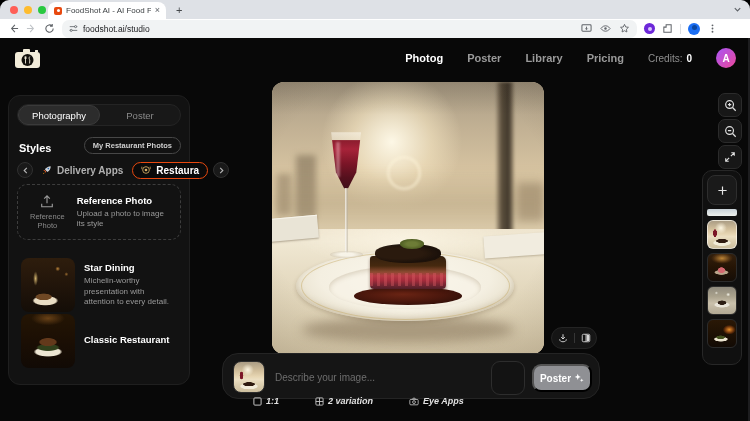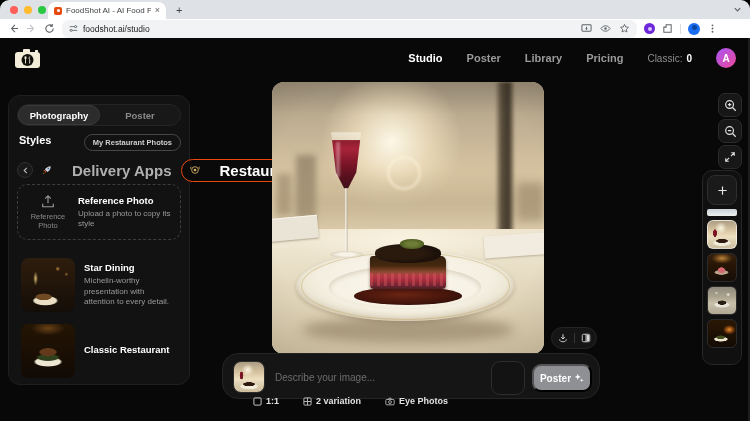--- a/index.html
+++ b/index.html
@@ -38,36 +38,36 @@
   .header-right { display:flex; align-items:center; gap:24px; }
   .nav-item { font-size:11px; color:#9a9a9a; font-weight:700; cursor:default; }
   .nav-item.active { color:#fff; }
   .credits { font-size:10px; color:#8f8f8f; display:flex; gap:4px; align-items:center; }
   .credits b { color:#fff; font-weight:700; }
   .avatar { width:20px; height:20px; border-radius:50%; background:linear-gradient(135deg,var(--avatar-purple,#a855f7),var(--avatar-pink,#ec4899)); color:#fff; font-size:10px; font-weight:700; display:flex; align-items:center; justify-content:center; }
 
   
   .sidebar { position:absolute; left:8px; top:57px; width:182px; height:290px; background:#121212; border:1px solid #1f1f1f; border-radius:12px; }
   .seg { position:absolute; left:8px; top:8px; width:164px; height:22px; background:#181818; border:1px solid #242424; border-radius:14px; display:flex; }
-  .seg-item { flex:1; display:flex; align-items:center; justify-content:center; font-size:9.5px; font-weight:700; color:#8a8a8a; border-radius:13px; }
+  .seg-item { flex:1; display:flex; align-items:center; justify-content:center; font-size:9.5px; font-weight:400; color:#8a8a8a; border-radius:13px; }
   .seg-item.active { background:#2c2c2c; color:#fff; border:1px solid #3a3a3a; }
-  .styles-row { position:absolute; left:10px; right:8px; top:38px; height:20px; display:flex; align-items:flex-start; justify-content:space-between; }
+  .styles-row { position:absolute; left:10px; right:8px; top:38px; height:20px; display:flex; align-items:flex-end; justify-content:space-between; }
   .styles-heading { font-size:11px; font-weight:700; color:#fff; }
   .ref-photos-btn { border:1px solid #474747; border-radius:11px; padding:3px 8px; font-size:7.5px; color:#cfcfcf; font-weight:600; background:transparent; }
   .cat-row { position:absolute; left:8px; right:6px; top:62px; height:24px; display:flex; align-items:center; gap:5px; }
   .cat-chevron { width:16px; height:16px; border-radius:50%; background:#191919; border:1px solid #303030; color:#b5b5b5; display:flex; align-items:center; justify-content:center; flex:0 0 auto; }
-  .cat-tab { display:flex; align-items:center; gap:20px; font-size:15px; font-weight:700; color:#b0b0b0; white-space:nowrap; padding:3px 4px; }
+  .cat-tab { display:flex; align-items:center; gap:5px; font-size:10px; font-weight:700; color:#b0b0b0; white-space:nowrap; padding:3px 4px; }
   .cat-tab.active { background:#0a0a0a; border:1.5px solid var(--accent-orange,#e8490f); border-radius:13px; color:#fff; padding:2px 8px; }
   .ref-card { position:absolute; left:8px; right:8px; top:88px; height:56px; border:1px dashed #3d3d3d; border-radius:10px; display:flex; align-items:center; gap:8px; padding:6px 8px; }
   .ref-left { width:52px; display:flex; flex-direction:column; align-items:center; gap:3px; color:#8a8a8a; }
   .ref-left-label { font-size:7.5px; text-align:center; line-height:1.25; color:#8a8a8a; }
   .ref-title { font-size:9.5px; font-weight:700; color:#fff; margin-bottom:3px; }
   .ref-desc { font-size:8px; color:#9a9a9a; line-height:1.3; }
   .style-card { position:absolute; left:8px; right:8px; height:62px; display:flex; align-items:center; gap:9px; padding:0 4px; }
-  .style-card.c1 { top:158px; } .style-card.c2 { top:224px; }
+  .style-card.c1 { top:158px; } .style-card.c2 { top:214px; }
   .style-thumb { width:54px; height:54px; border-radius:8px; flex:0 0 auto; }
   .style-title { font-size:9.5px; font-weight:700; color:#fff; margin-bottom:3px; }
   .style-desc { font-size:8px; color:#9a9a9a; line-height:1.3; }
 
   .thumb-star { background:
     radial-gradient(ellipse 12px 5px at 42% 72%, #6f4824 60%, rgba(111,72,36,0) 72%),
     radial-gradient(ellipse 18px 7px at 45% 79%, #e9ddc4 60%, rgba(233,221,196,0) 72%),
     radial-gradient(ellipse 3px 9px at 27% 38%, rgba(228,196,120,.9), rgba(228,196,120,0) 80%),
     radial-gradient(circle 3px at 68% 20%, rgba(226,160,70,.8), rgba(226,160,70,0) 80%),
     radial-gradient(circle 2.5px at 84% 30%, rgba(226,160,70,.6), rgba(0,0,0,0) 80%),
@@ -163,21 +163,21 @@
     radial-gradient(ellipse 8px 6px at 76% 36%, rgba(245,150,45,.95), rgba(160,70,15,.45) 60%, rgba(0,0,0,0) 80%),
     linear-gradient(180deg,#2a1806 0%,#1d1004 55%,#120a04 100%); }
 
   
   .prompt-bar { position:absolute; left:222px; top:315px; width:378px; height:46px; background:#151515; border:1px solid #242424; border-radius:16px; }
   .prompt-thumb { position:absolute; left:10px; top:7px; width:32px; height:32px; border-radius:8px; border:1px solid #2d2d2d; }
   .prompt-input { position:absolute; left:52px; top:8px; width:210px; height:30px; background:transparent; border:none; outline:none; color:#e5e5e5; font-size:10px; font-family:"Liberation Sans",sans-serif; }
   .prompt-input::placeholder { color:#6d6d6d; }
   .reference-slot { position:absolute; left:268px; top:7px; width:34px; height:34px; border:1px solid #2d2d2d; border-radius:9px; background:#131313; }
   .upgrade-btn { position:absolute; left:309px; top:10px; width:60px; height:28px; background:#8f9094; border-radius:9px; color:#fff; font-size:10px; font-weight:700; display:flex; align-items:center; justify-content:center; gap:3px; }
-  .options-row { position:absolute; left:30px; top:42px; display:flex; gap:24px; align-items:center; }
+  .options-row { position:absolute; left:30px; top:42px; display:flex; gap:36px; align-items:center;font-style:italic; }
   .option { display:flex; align-items:center; gap:4px; color:#e2e2e2; font-size:9px; font-weight:700; }
   .option svg { color:#c6c6c6; }
 </style>
 </head>
 <body>
 
 <div class="window">
 
   <div class="tabstrip">
     <div class="traffic">
@@ -246,26 +246,26 @@
     <div class="app-header">
       <svg class="logo" viewBox="0 0 27 21">
         <rect x="1" y="4" width="25" height="16" rx="3" fill="#f2ecd9"></rect>
         <rect x="9" y="1" width="7" height="4" rx="1" fill="#f2ecd9"></rect>
         <rect x="21" y="2" width="3" height="2.5" rx=".5" fill="#f2ecd9"></rect>
         <circle cx="13.5" cy="12" r="6" fill="#12100b"></circle>
         <path d="M11.5 8.5v7M11 8.5v2.5M12 8.5v2.5" stroke="#f2ecd9" stroke-width=".9" fill="none"></path>
         <path d="M15.8 8.5c-.9.4-.9 3-.0 3.4l-.2 3.6" stroke="#f2ecd9" stroke-width=".9" fill="none"></path>
       </svg>
       <div class="header-right">
-        <span class="nav-item active">Studio</span>
+        <span class="nav-item active">Photog</span>
         <span class="nav-item">Poster</span>
         <span class="nav-item">Library</span>
         <span class="nav-item">Pricing</span>
         <span class="credits">
-          <span>Classic:</span>
+          <span>Credits:</span>
           <b>0</b>
         </span>
         <span class="avatar">A</span>
       </div>
     </div>
 
     <div class="sidebar">
       <div class="seg">
         <div class="seg-item active">Photography</div>
         <div class="seg-item">Poster</div>
@@ -307,21 +307,21 @@
       <div class="ref-card">
         <div class="ref-left">
           <svg width="16" height="15" viewBox="0 0 18 17">
               <path d="M3 11v3.5h12V11" fill="none" stroke="#9a9a9a" stroke-width="1.3"></path>
               <path d="M9 10.5V2.5M5.8 5.2L9 2l3.2 3.2" fill="none" stroke="#9a9a9a" stroke-width="1.3"></path>
             </svg>
           <span class="ref-left-label">Reference Photo</span>
         </div>
         <div class="ref-right">
           <div class="ref-title">Reference Photo</div>
-          <div class="ref-desc">Upload a photo to copy its style</div>
+          <div class="ref-desc">Upload a photo to image its style</div>
         </div>
       </div>
 
       <div class="style-card c1">
         <div class="style-thumb thumb-star"></div>
         <div>
           <div class="style-title">Star Dining</div>
           <div class="style-desc">Michelin-worthy presentation with attention to every detail.</div>
         </div>
       </div>
@@ -429,19 +429,19 @@
               <path d="M5 1v8M1 5h8" stroke="#c6c6c6" stroke-width="1"></path>
             </svg>
           <span>2 variation</span>
         </span>
         <span class="option">
           <svg width="10" height="9" viewBox="0 0 12 10">
               <rect x="1" y="2.5" width="10" height="6.5" rx="1.2" fill="none" stroke="#c6c6c6" stroke-width="1"></rect>
               <path d="M4 2.5l1-1.5h2l1 1.5" fill="none" stroke="#c6c6c6" stroke-width="1"></path>
               <circle cx="6" cy="5.7" r="1.7" fill="none" stroke="#c6c6c6" stroke-width="1"></circle>
             </svg>
-          <span>Eye Photos</span>
+          <span>Eye Apps</span>
         </span>
       </div>
     </div>
 
   </div>
 </div>
 
 </body></html>

